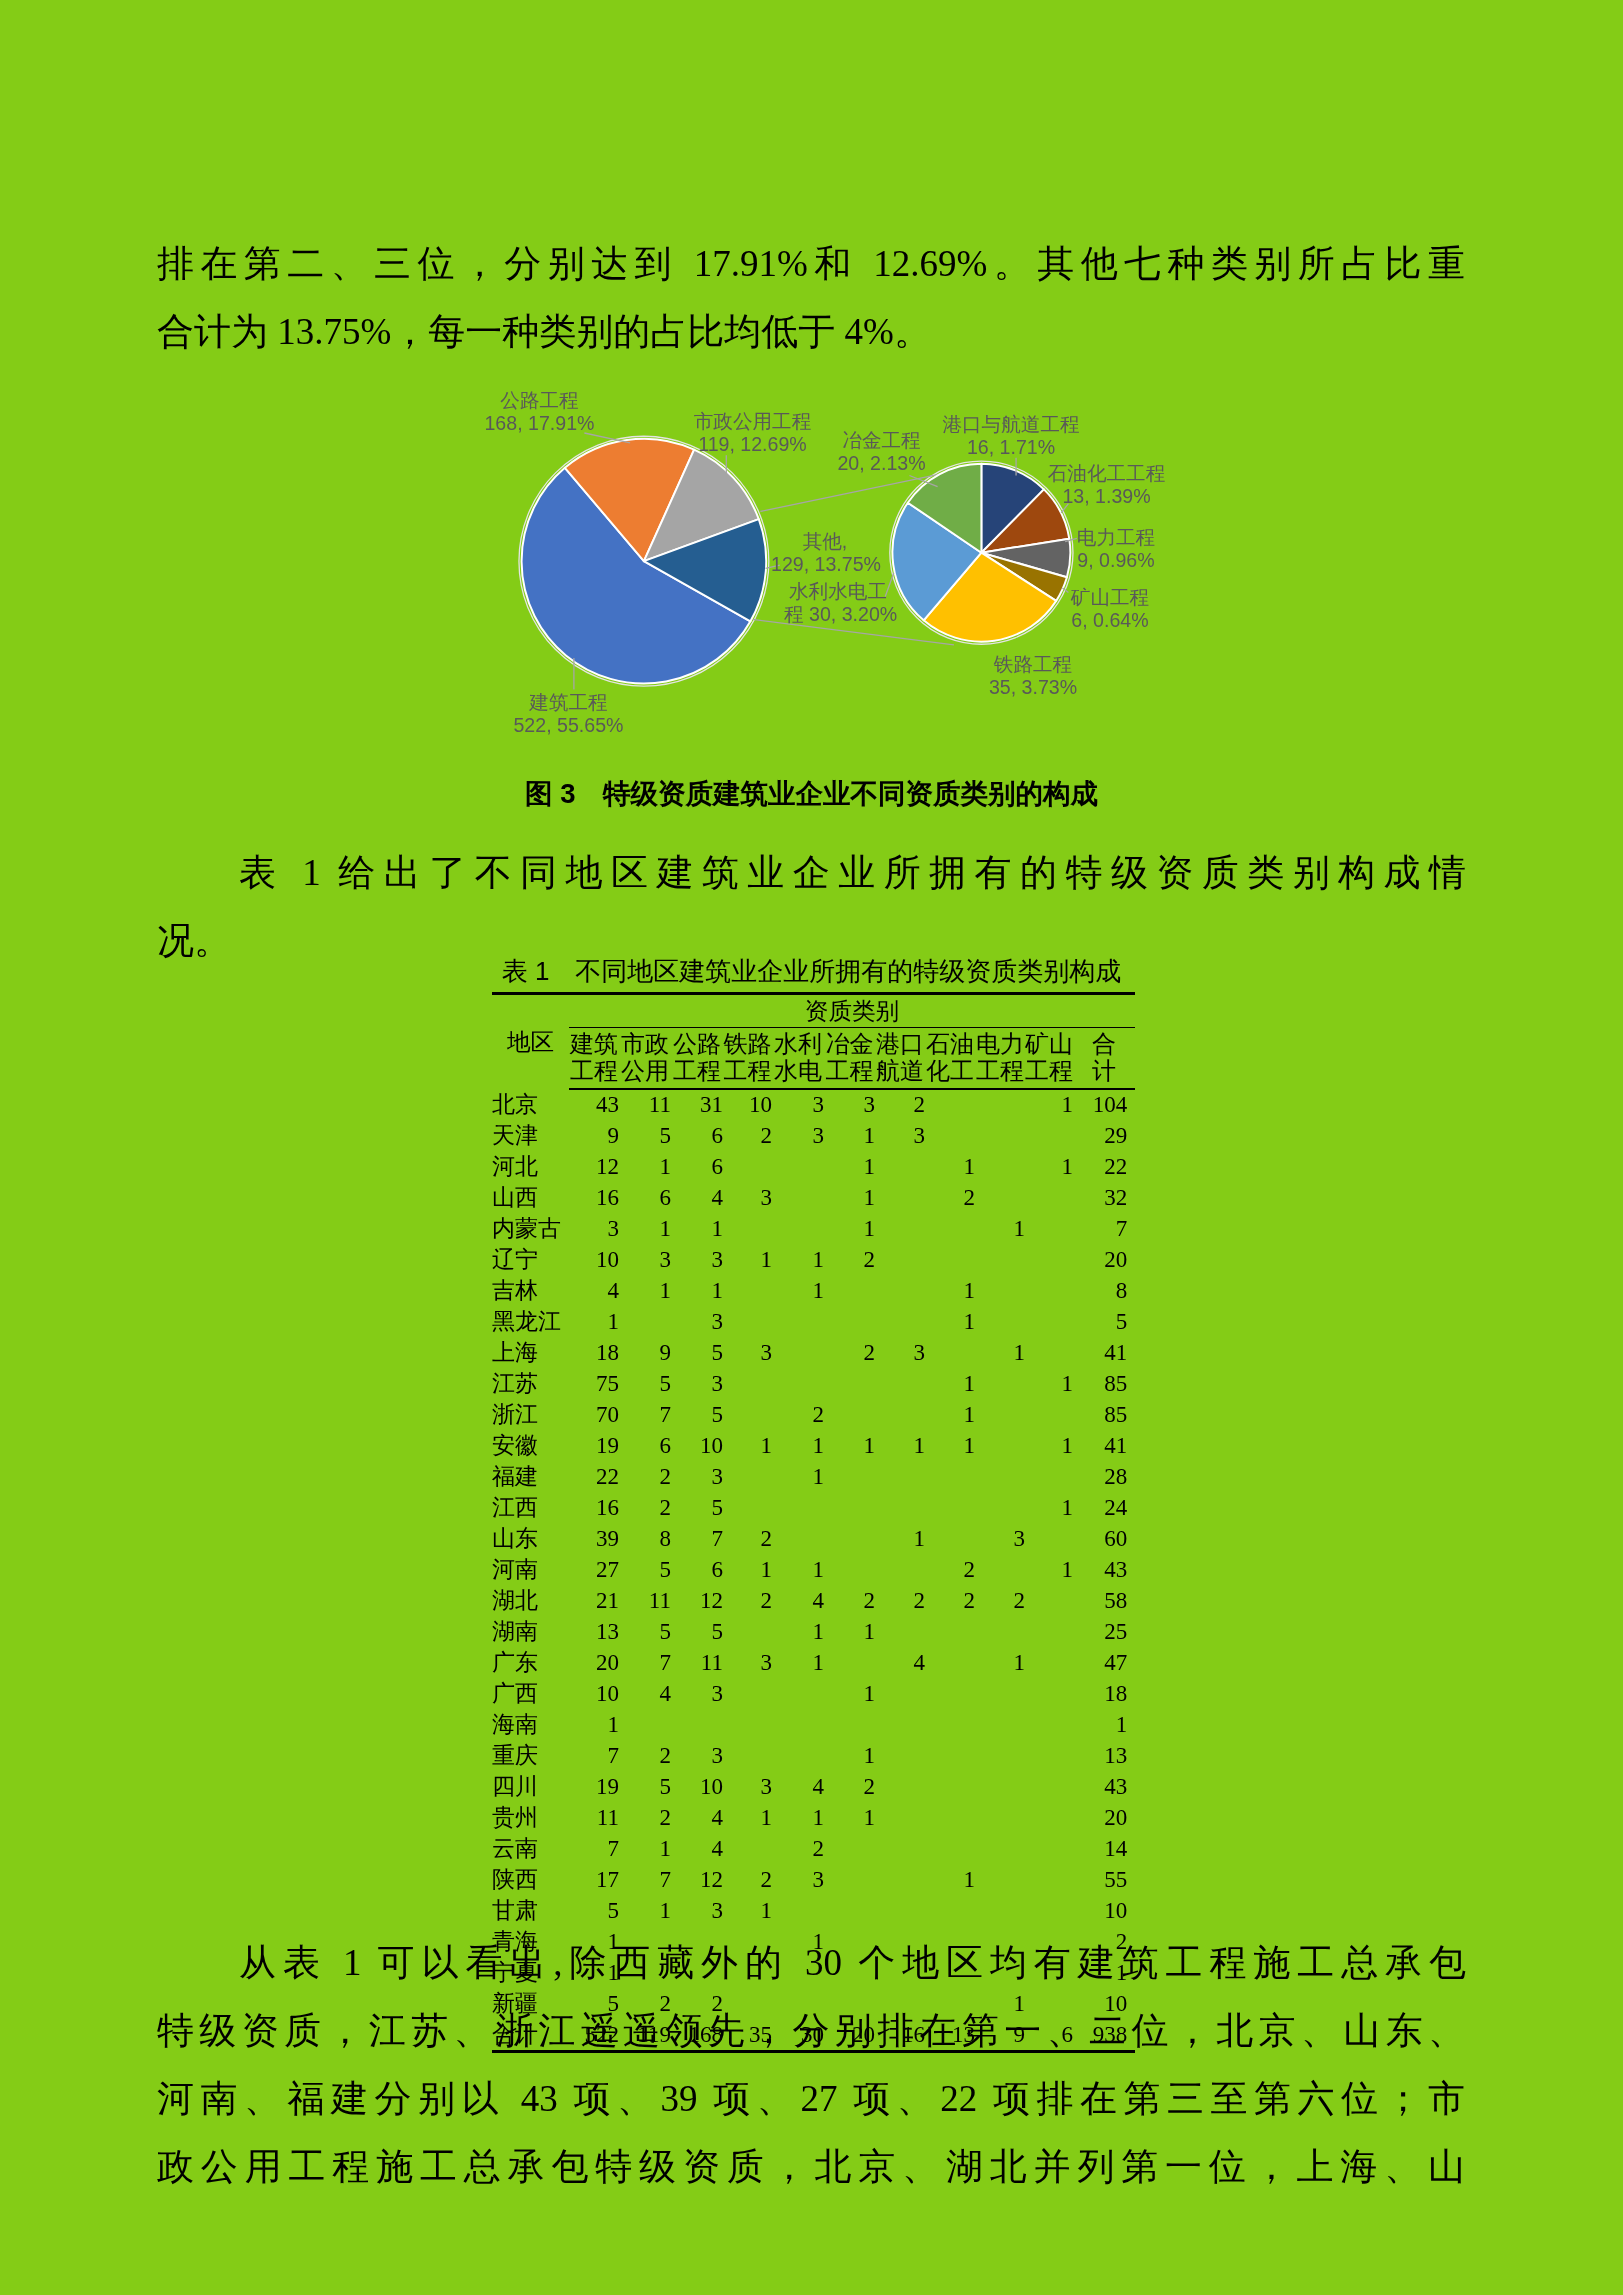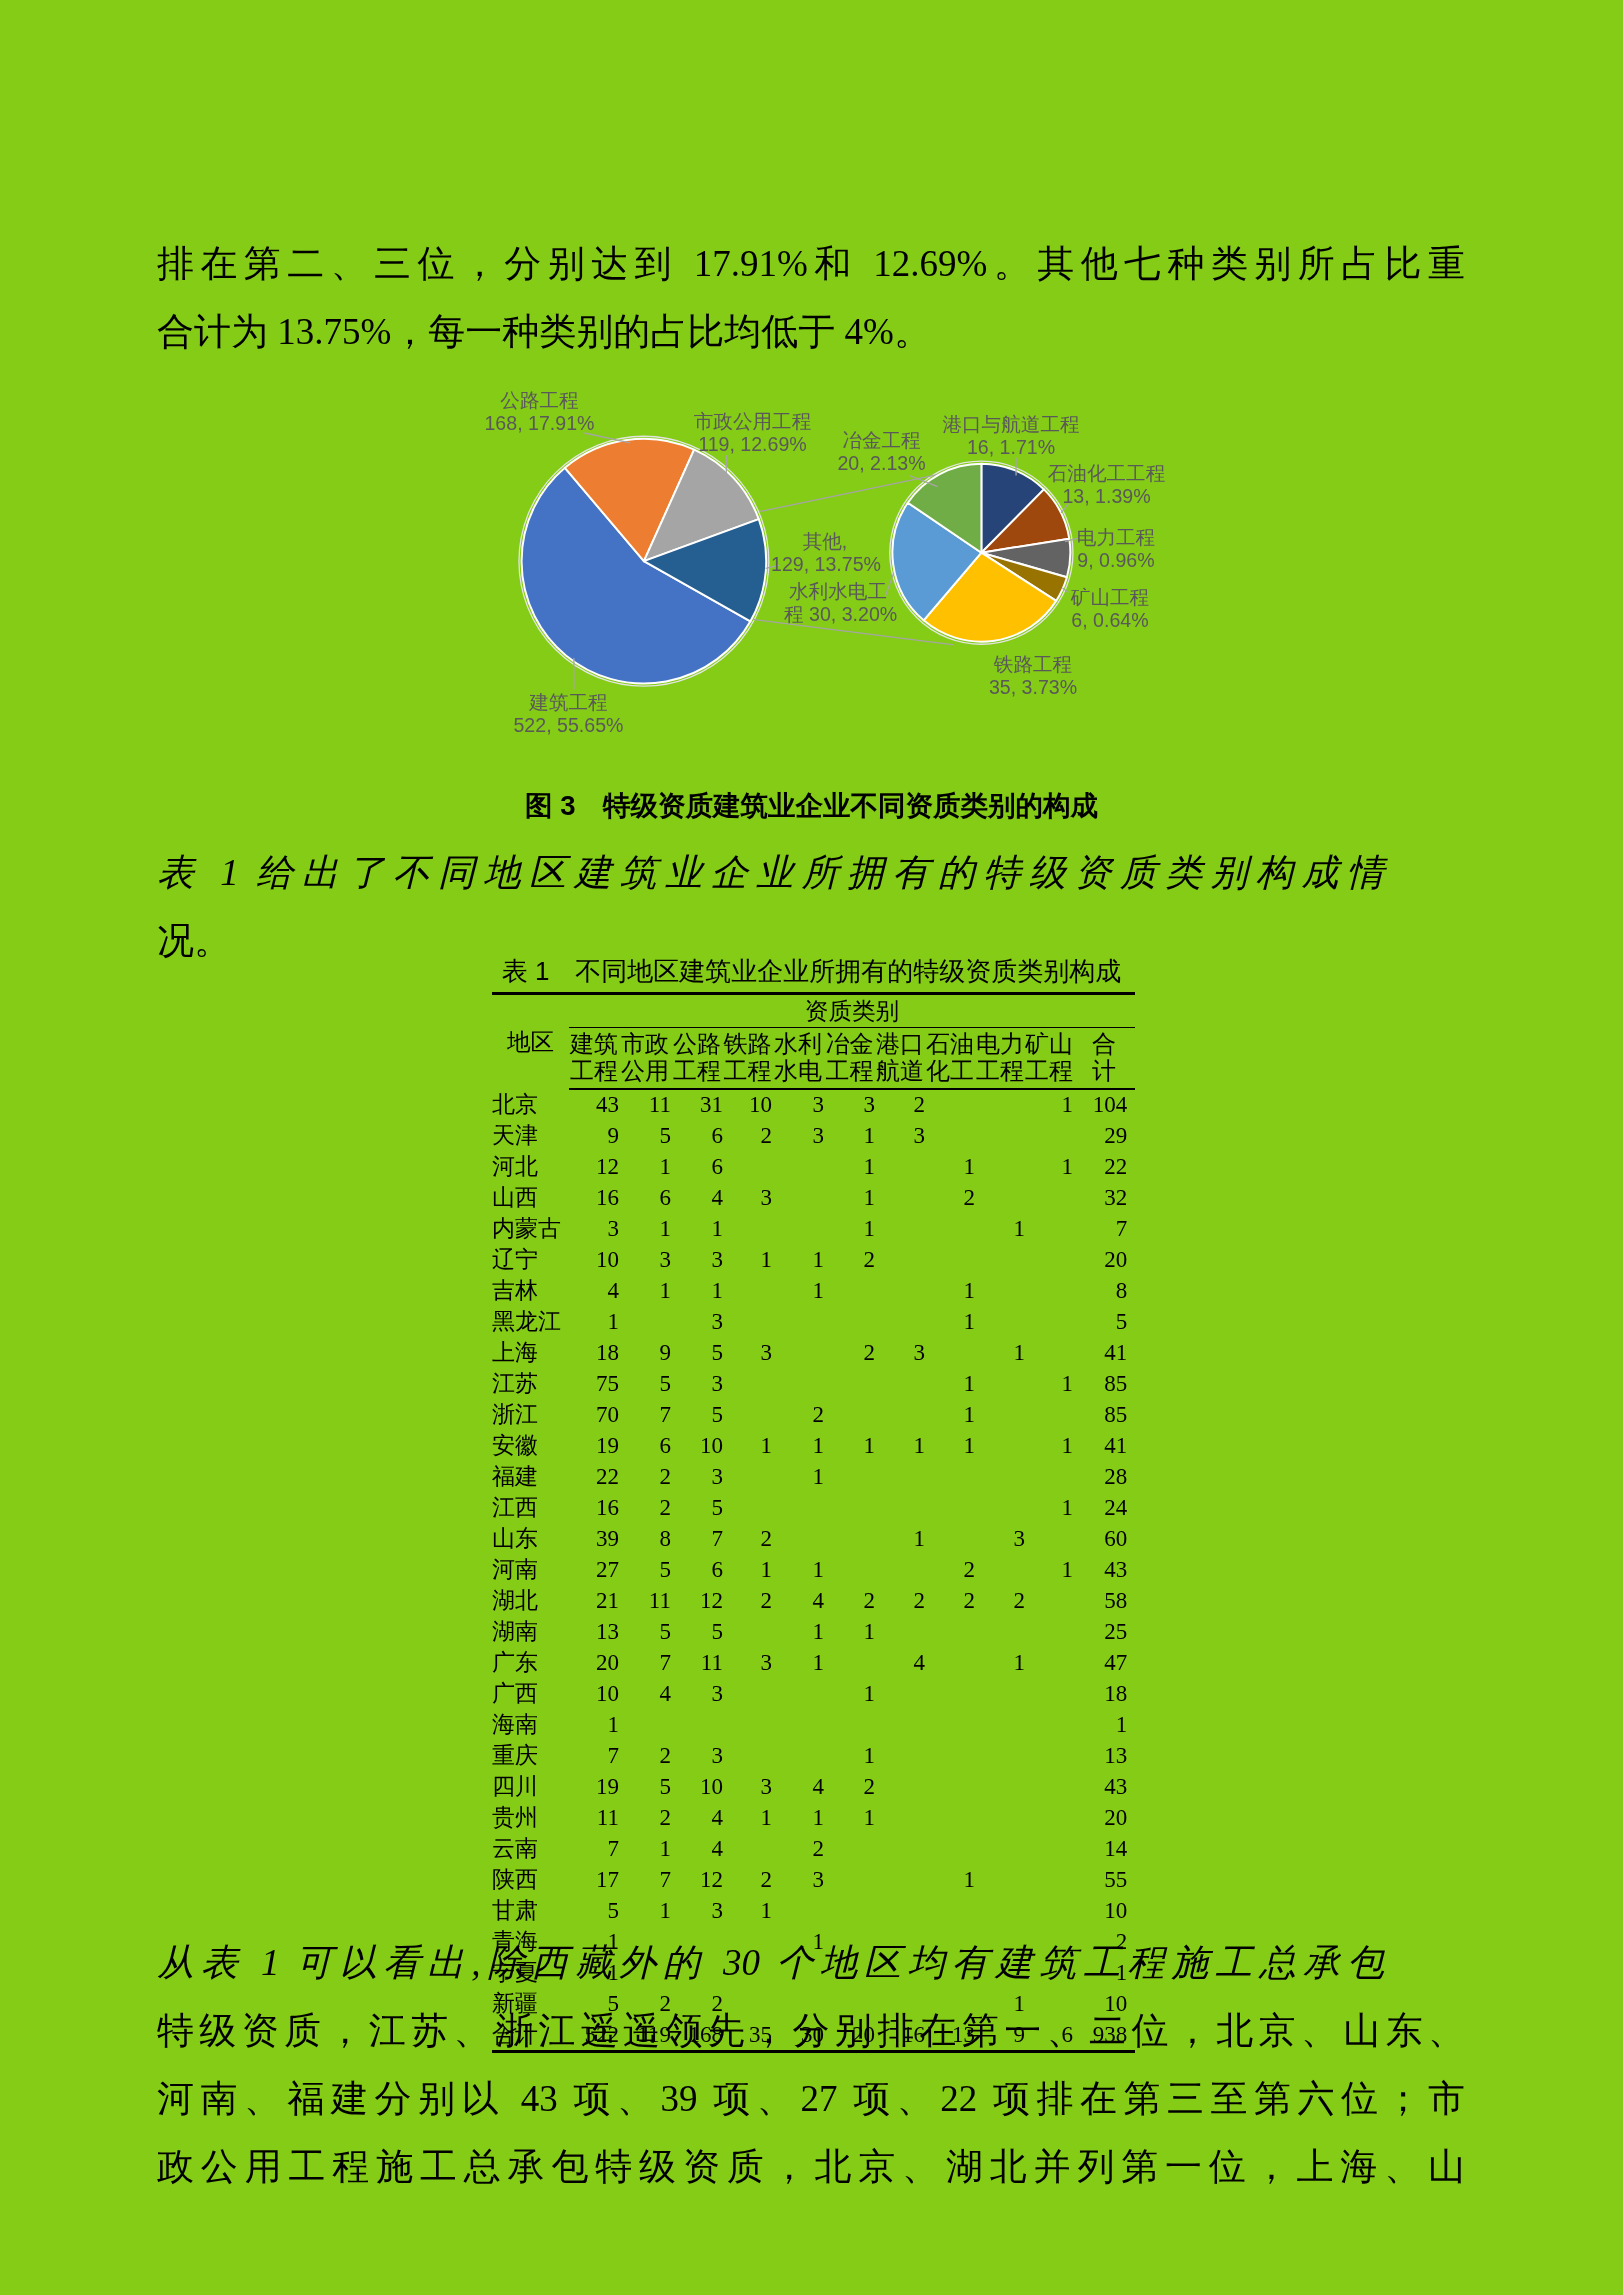--- a/index.html
+++ b/index.html
@@ -12,21 +12,21 @@
     overflow:hidden;
   }
   .para{
     position:absolute;left:157px;width:1308px;
     font-size:37px;line-height:68px;
     text-align:justify;
     word-break:keep-all;
   }
   .pline{display:block;}
   .pline.just{text-align:justify;text-align-last:justify;}
-  .pline.indent{width:1227px;font-style:italic;}
+  .pline.indent{margin-left:82px;width:1227px;}
   .caption{
     position:absolute;left:0;width:1623px;text-align:center;
     font-family:"Liberation Sans", sans-serif;font-weight:bold;
     font-size:27.5px;line-height:33px;
   }
   .tbl-title{
     position:absolute;left:0;width:1623px;text-align:center;
     font-family:"Liberation Sans", sans-serif;font-weight:normal;
     font-size:26px;line-height:31px;
   }
@@ -128,21 +128,21 @@
       <div class="chart-label" style="left: 771px; top: 530px; width: 108px;">
         <span style="display:block">其他,</span>
         <span style="display:block">129, 13.75%</span>
       </div>
       <div class="chart-label" style="left: 500px; top: 691px; width: 137px;">
         <span style="display:block">建筑工程</span>
         <span style="display:block">522, 55.65%</span>
       </div>
     </div>
 
-  <div class="caption" style="top:777px;margin-top:12px;">图 3　特级资质建筑业企业不同资质类别的构成</div>
+  <div class="caption" style="top:777px;">图 3　特级资质建筑业企业不同资质类别的构成</div>
 
   <div class="para" style="top:839px;">
     <span class="pline just indent">表 1 给出了不同地区建筑业企业所拥有的特级资质类别构成情</span>
     <span class="pline">况。</span>
   </div>
 
   <div class="tbl-title" style="top:956px;">表 1　不同地区建筑业企业所拥有的特级资质类别构成</div>
 
   <div class="tbl-wrap">
     <table class="data" id="qual-table">

